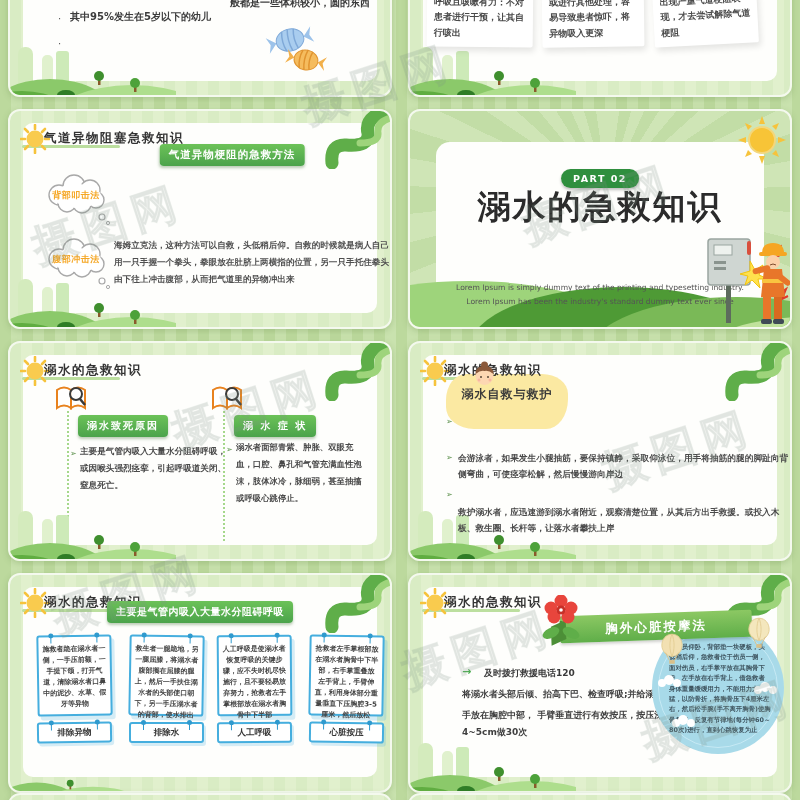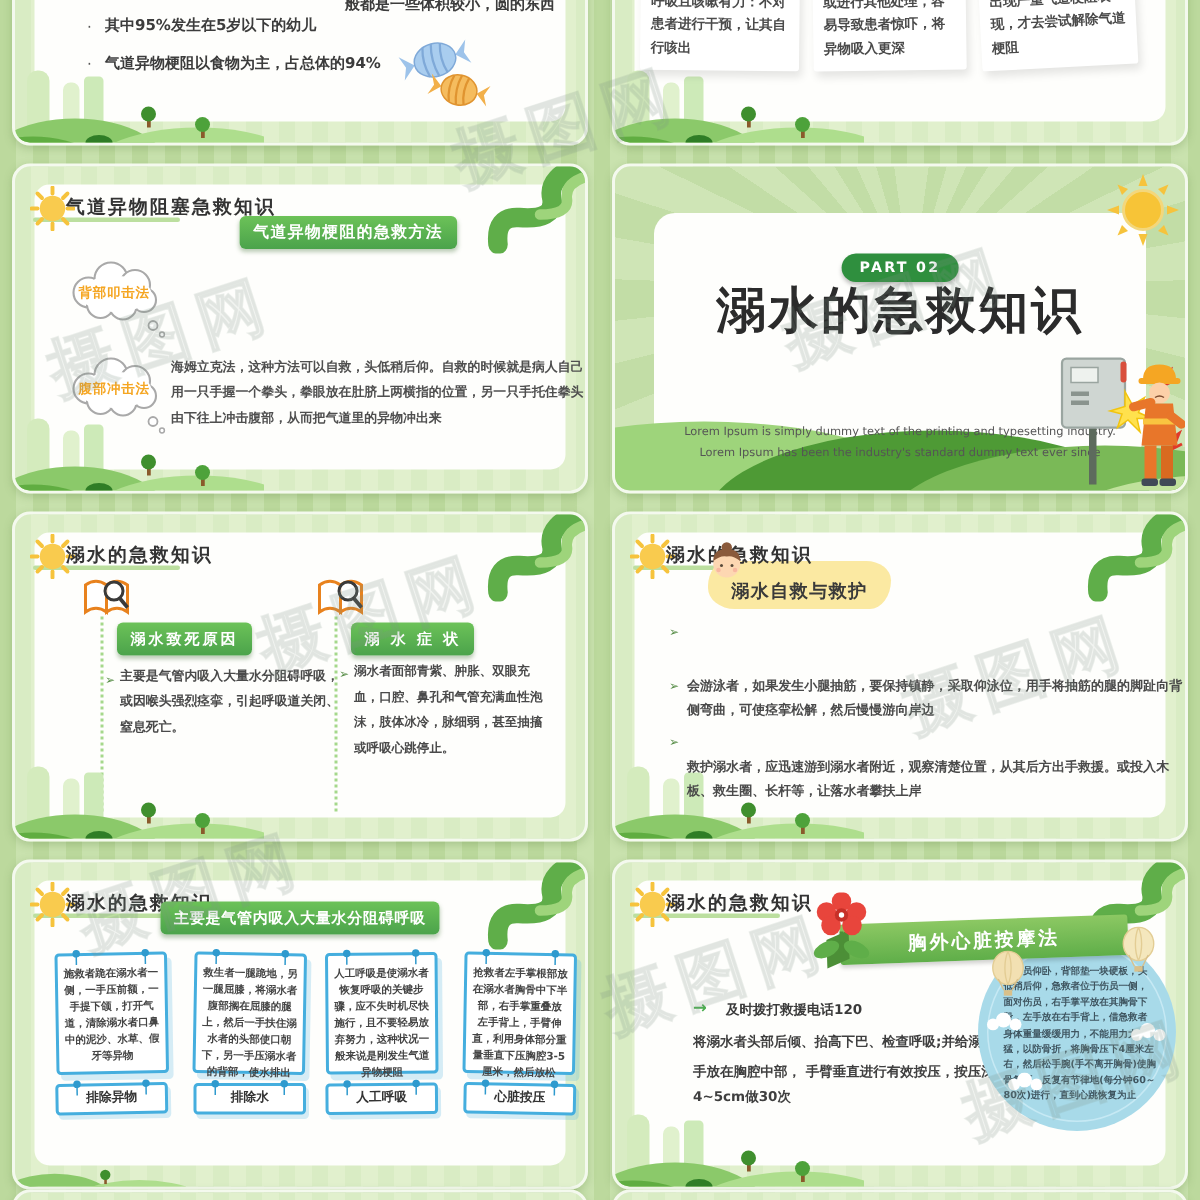--- a/index.html
+++ b/index.html
@@ -43,21 +43,21 @@
   .cover-sub{position:absolute;left:34px;right:34px;top:170px;text-align:center;font-size:7.6px;color:#555;line-height:1.8;z-index:5;}
   .cover-hills{position:absolute;left:0;bottom:0;width:100%;height:80px;z-index:2;}
   .worker{position:absolute;right:-4px;bottom:2px;width:104px;height:92px;z-index:6;}
   
   .book-ic{position:absolute;width:36px;height:30px;z-index:5;}
   .dotline{position:absolute;width:0;border-left:2px dotted #a5d88b;z-index:3;}
   .sec-badge{font-size:10px;letter-spacing:2px;}
   .sec-text{position:absolute;font-size:8.6px;font-weight:600;color:#4a4a4a;line-height:17px;z-index:5;}
   .marker{position:absolute;font-size:8px;color:#5a8f4a;font-weight:700;z-index:5;}
   
-  .blob{position:absolute;left:62px;top:31px;width:122px;height:32px;background:#fbe9a2;z-index:4;
+  .blob{position:absolute;left:36px;top:31px;width:122px;height:55px;background:#fbe9a2;z-index:4;
     border-radius:20px 26px 22px 28px / 26px 20px 30px 22px;}
   .blob-label{position:absolute;left:0;right:0;top:12px;text-align:center;font-size:12px;font-weight:700;color:#3a3a3a;letter-spacing:1px;}
   .baby{position:absolute;left:62px;top:17px;width:25px;height:27px;z-index:5;}
   .sr-b{position:absolute;left:48px;width:334px;font-size:8.7px;font-weight:600;color:#4a4a4a;line-height:15.5px;z-index:5;}
   .sr-m{position:absolute;left:36px;z-index:5;font-size:8px;color:#5a8f4a;font-weight:700;}
   
   .steps-badge{left:50%;transform:translateX(-50%);top:26px;font-size:10px;letter-spacing:.5px;}
   .stepcard{position:absolute;top:60px;width:75px;height:81px;background:#fff;border:2px solid #45aede;border-radius:3px;
     box-sizing:border-box;padding:7px 3px;font-size:7px;font-weight:700;color:#444;text-align:center;line-height:1.58;
     box-shadow:3px 4px 0 rgba(69,174,222,.22);z-index:5;}
@@ -96,21 +96,20 @@
 </style>
 </head>
 <body>
 
 <div class="slide" id="s-intro" style="left:8px;top:-123px;">
   <div class="panel"></div>
   <div class="intro-cut">般都是一些体积较小，圆的东西</div>
   <span class="intro-dot" style="top:134px;">·</span>
   <div class="intro-li" style="top:131px;">其中95%发生在5岁以下的幼儿</div>
   <span class="intro-dot" style="top:159px;">·</span>
-  <div class="intro-li" style="top:156px;">气道异物梗阻以食物为主，占总体的94%</div>
   <svg class="candy" viewBox="0 0 66 52">
     <g transform="rotate(-15 26 18)">
       <path d="M12 18 L3 10 L6 18 L3 26 Z" fill="#9dc3ea"></path>
         <path d="M40 18 L49 10 L46 18 L49 26 Z" fill="#9dc3ea"></path>
       <ellipse cx="26" cy="18" rx="14" ry="11" fill="#a9cdef" stroke="#7fa9d8" stroke-width="1"></ellipse>
       <path d="M20 8 Q17 18 20 28 M26 7 Q23 18 26 29 M32 8 Q29 18 32 28" stroke="#7fa9d8" stroke-width="1.5" fill="none"></path>
     </g>
     <g transform="rotate(12 42 38)">
       <path d="M30 38 L22 31 L25 38 L22 45 Z" fill="#f2b04a"></path>
         <path d="M54 38 L62 31 L59 38 L62 45 Z" fill="#f2b04a"></path>
@@ -434,21 +433,21 @@
   </div>
   <div class="steplabel" style="left:119px;">
     <i class="pin" style="left:10px;top:-4px;"></i>
     <i class="pin" style="right:10px;top:-4px;"></i>
     <span>排除水</span>
   </div>
 
   <div class="stepcard" style="left:207px;transform:rotate(-.5deg);">
     <i class="pin" style="left:10px;top:-4px;"></i>
     <i class="pin" style="right:10px;top:-4px;"></i>
-    <span>人工呼吸是使溺水者恢复呼吸的关键步骤，应不失时机尽快施行，且不要轻易放弃努力，这种状况一般来说是刚发生气道异物梗阻</span>
+    <span>人工呼吸是使溺水者恢复呼吸的关键步骤，应不失时机尽快施行，且不要轻易放弃努力，抢救者左手掌根部放在溺水者胸骨中下半部</span>
   </div>
   <div class="steplabel" style="left:207px;transform:rotate(-.5deg);">
     <i class="pin" style="left:10px;top:-4px;"></i>
     <i class="pin" style="right:10px;top:-4px;"></i>
     <span>人工呼吸</span>
   </div>
 
   <div class="stepcard" style="left:299px;transform:rotate(1deg);">
     <i class="pin" style="left:10px;top:-4px;"></i>
     <i class="pin" style="right:10px;top:-4px;"></i>

